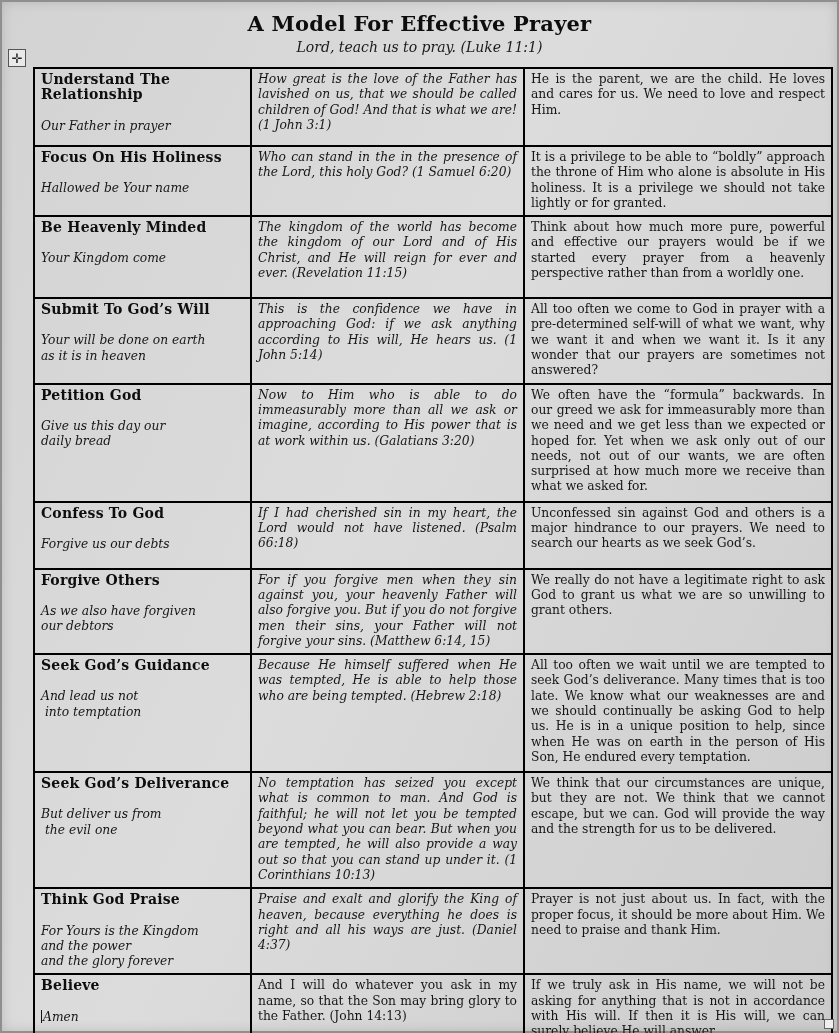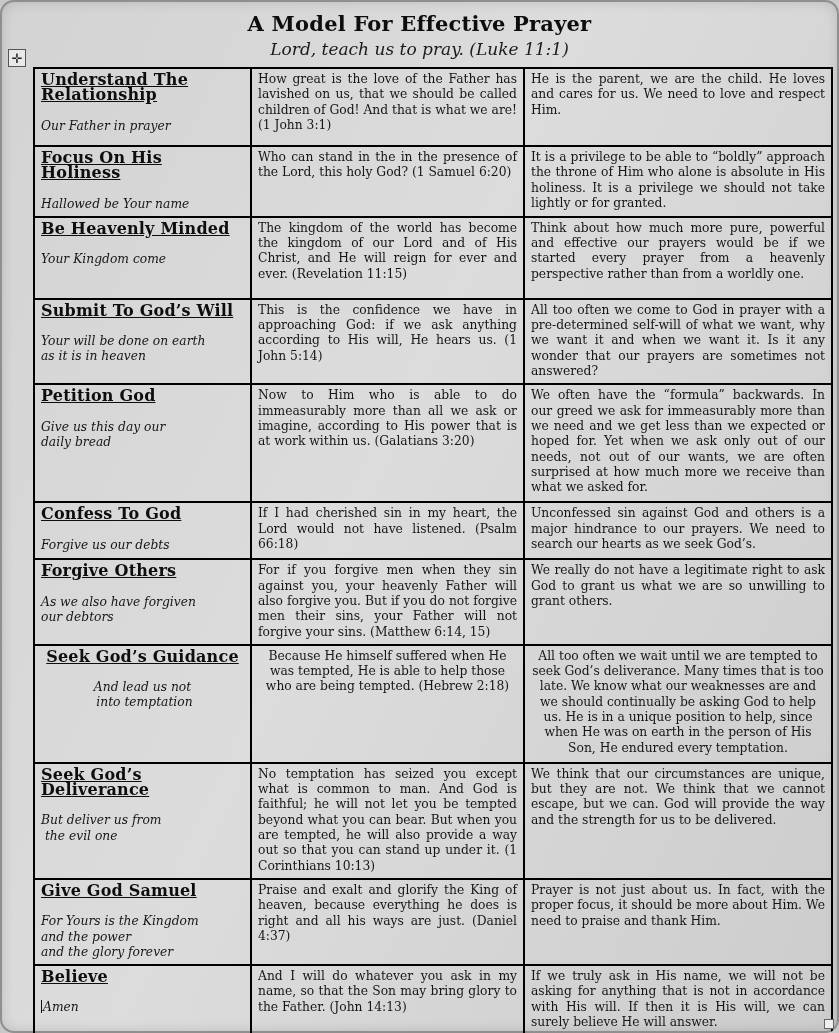--- a/index.html
+++ b/index.html
@@ -9,33 +9,32 @@
     background: #c9c9c9;
   }
   .page {
     position: relative;
     width: 839px;
     height: 1033px;
     background: linear-gradient(115deg, #d3d3d3 0%, #dcdcdc 45%, #cccccc 100%);
     box-shadow: inset 0 0 0 2px #8f8f8f, inset 0 0 14px rgba(0,0,0,0.18);
     overflow: hidden;
     color: #161616;
-    border-radius: 14px;
   }
   .doc-title {
     margin-top: 11px;
     text-align: center;
     font-size: 21px;
     font-weight: bold;
     letter-spacing: 0.2px;
     color: #0d0d0d;
   }
   .doc-subtitle {
     text-align: center;
-    font-size: 17px;
+    font-size: 14px;
     font-style: italic;
     margin-top: 3px;
     color: #1a1a1a;
   }
   .move-handle {
     position: absolute;
     left: 8px; top: 49px;
     width: 18px; height: 18px;
     background: #e9e9e9;
     border: 1px solid #555;
@@ -64,49 +63,48 @@
     padding: 3px 6px 4px 6px;
     font-size: 12.3px;
     line-height: 15.3px;
     background: transparent;
   }
   col.c1 { width: 217px; }
   col.c2 { width: 273px; }
   col.c3 { width: 308px; }
   .heading {
     font-weight: bold;
-    font-size: 16px;
+    font-size: 14px;
     letter-spacing: 0.2px;
     color: #0e0e0e;
-    text-decoration: underline;
   }
   .prayer-line {
     font-style: italic;
     margin-top: 16px;
     white-space: pre-line;
   }
-  .scripture { text-align: justify; }
+  .scripture { font-style: italic; text-align: justify; }
   .scripture.plain { font-style: normal; }
   .commentary { text-align: justify; }
   .caret {
     display: inline-block;
     width: 1px; height: 13px;
     background: #111;
     margin-right: 1px;
     vertical-align: -2px;
   }
   
   tr.hr0  td { height: 78px; }
   tr.hr1  td { height: 67px; }
   tr.hr2  td { height: 82px; }
   tr.hr3  td { height: 80px; }
   tr.hr4  td { height: 118px; }
-  tr.hr5  td { height: 57px; }
+  tr.hr5  td { height: 67px; }
   tr.hr6  td { height: 68px; }
-  tr.hr7  td { height: 118px; text-align: center; }
+  tr.hr7  td { height: 118px; }
   tr.hr8  td { height: 113px; }
   tr.hr9  td { height: 79px; }
   tr.hr10 td { height: 83px; }
 </style>
 </head>
 <body>
 
 <div class="page">
 
   <div class="doc-title">A Model For Effective Prayer</div>
@@ -205,21 +203,21 @@
         <div class="heading">Seek God’s Deliverance</div>
         <div class="prayer-line">But deliver us from
 &nbsp;the evil one</div>
       </td>
       <td class="scripture">No temptation has seized you except what is common to man. And God is faithful; he will not let you be tempted beyond what you can bear. But when you are tempted, he will also provide a way out so that you can stand up under it.  (1 Corinthians 10:13)</td>
       <td class="commentary">We think that our circumstances are unique, but they are not.  We think that we cannot escape, but we can.  God will provide the way and the strength for us to be delivered.</td>
     </tr>
 
     <tr class="hr9">
       <td>
-        <div class="heading">Give God Samuel</div>
+        <div class="heading">Think God Praise</div>
         <div class="prayer-line">For Yours is the Kingdom
 and the power
 and the glory forever</div>
       </td>
       <td class="scripture">Praise and exalt and glorify the King of heaven, because everything he does is right and all his ways are just.  (Daniel 4:37)</td>
       <td class="commentary">Prayer is not just about us.  In fact, with the proper focus, it should be more about Him.  We need to praise and thank Him.</td>
     </tr>
 
     <tr class="hr10">
       <td>

